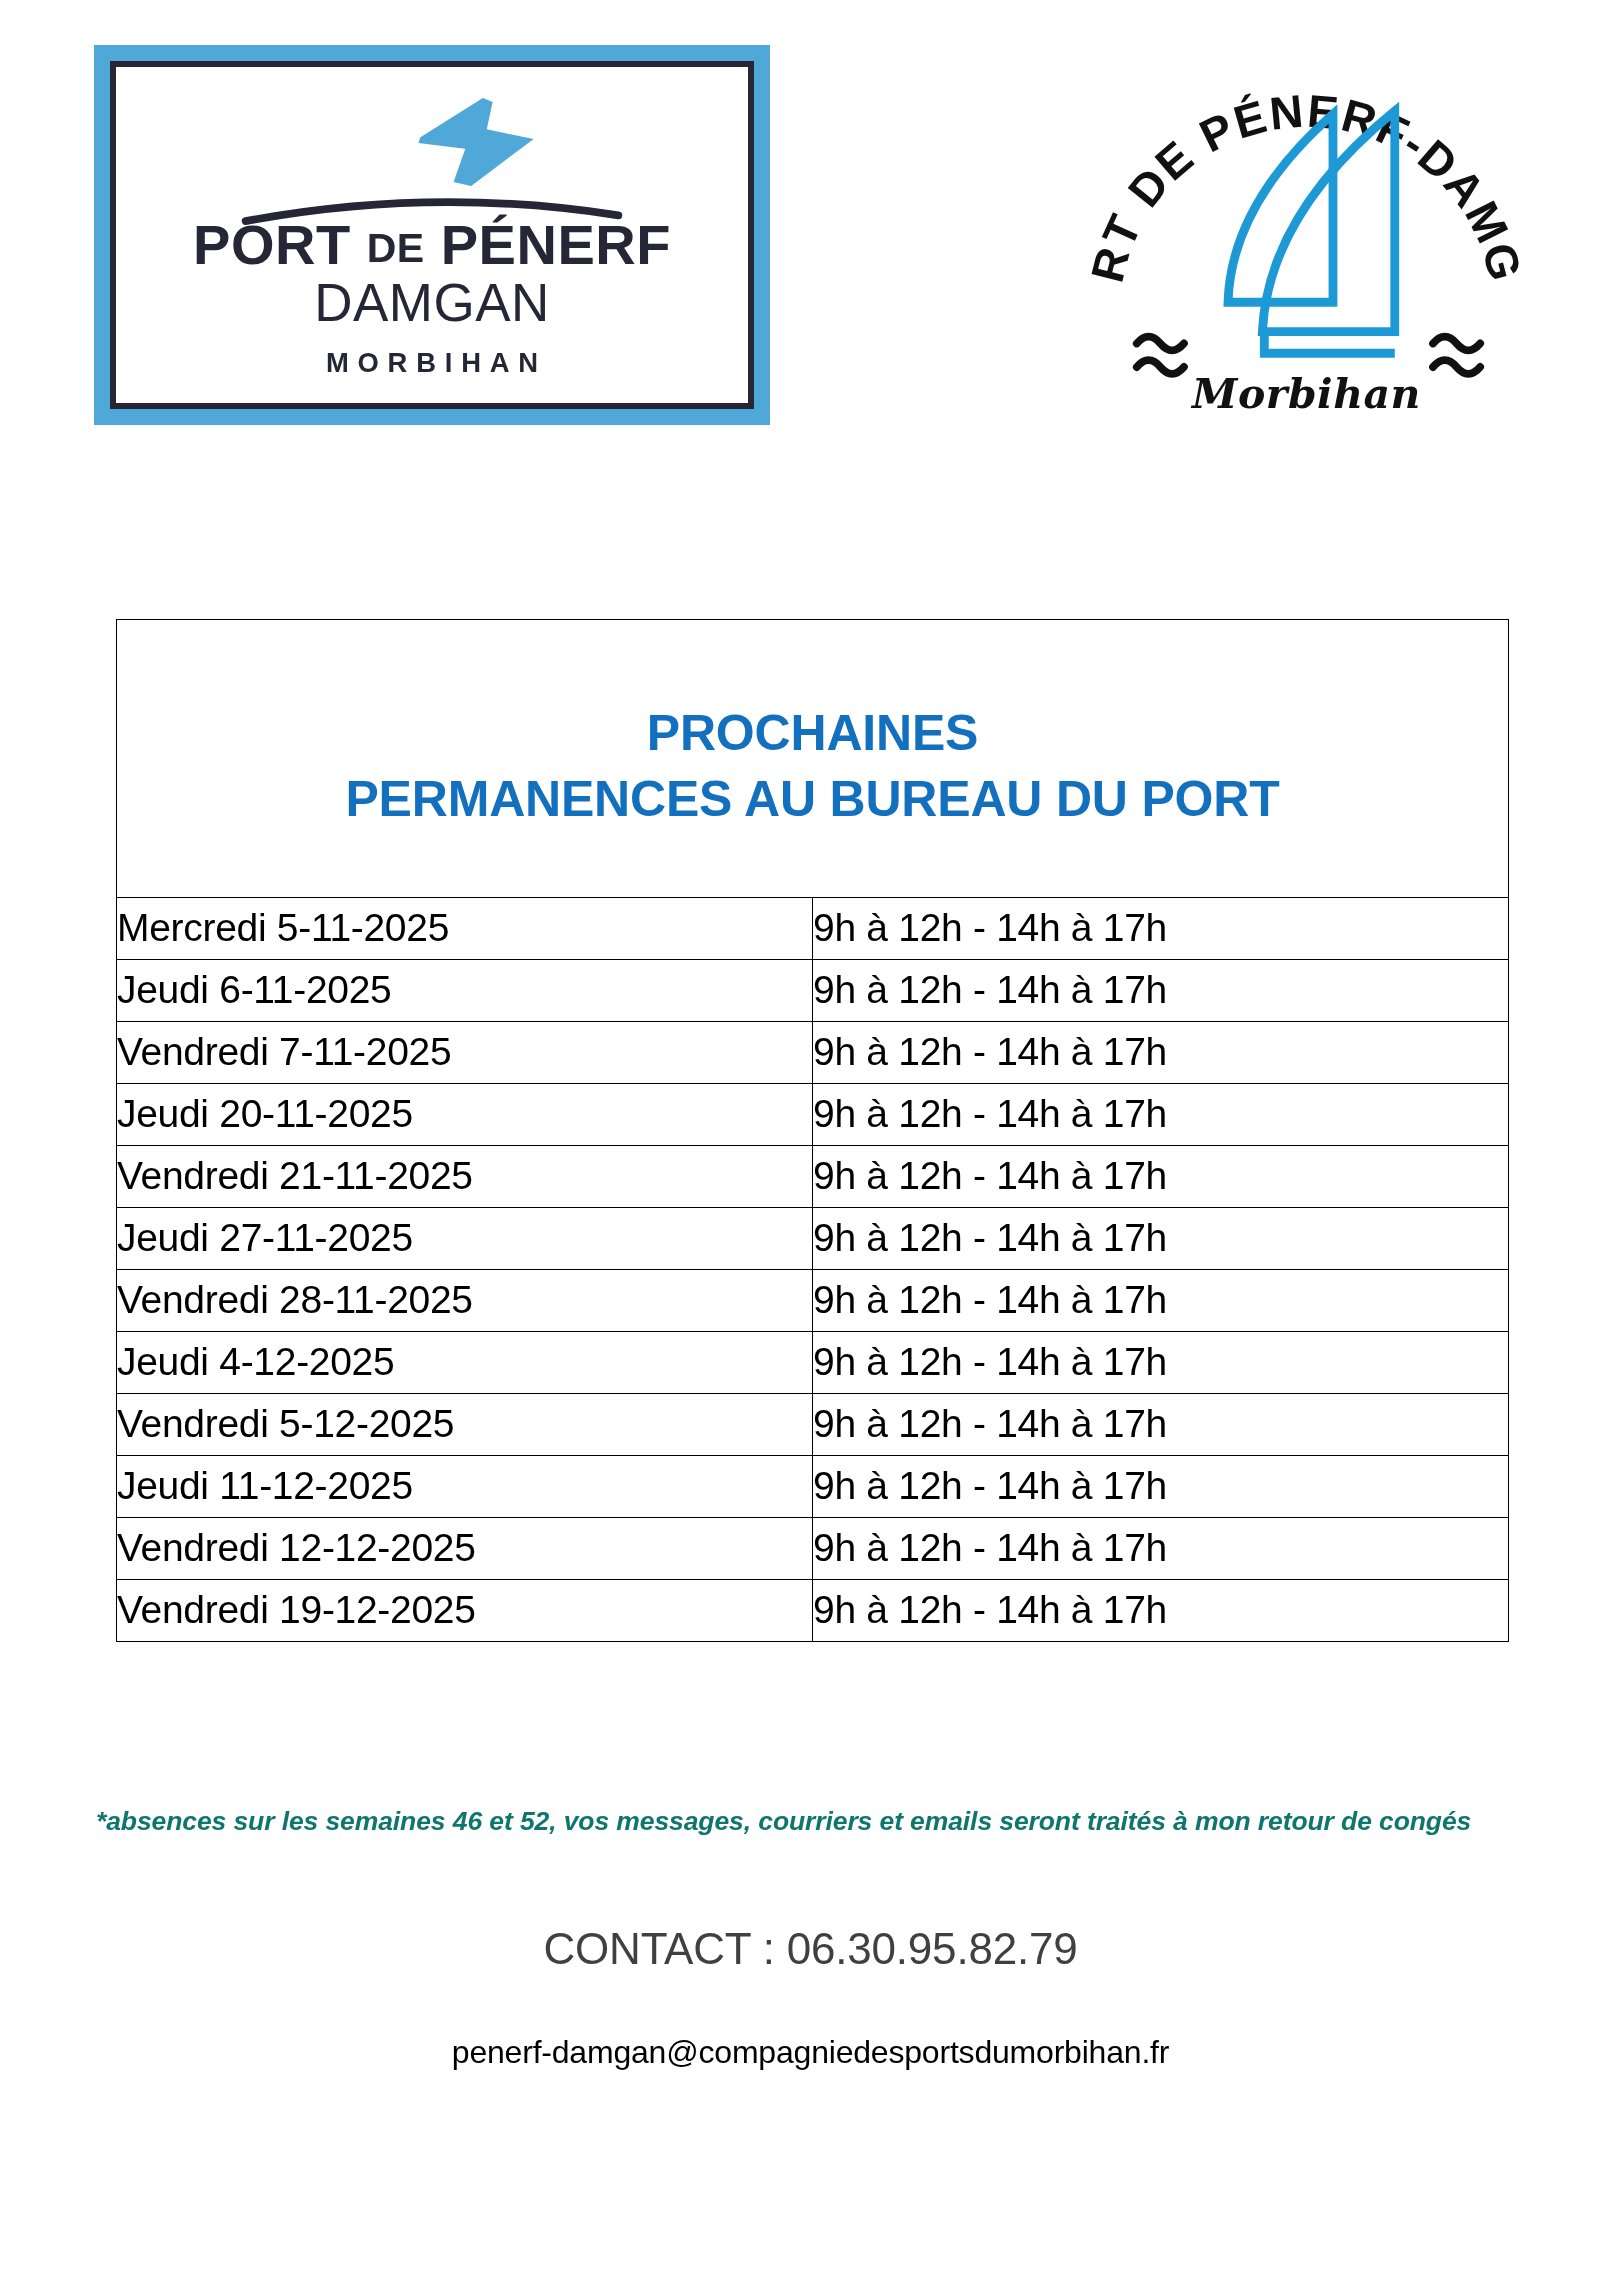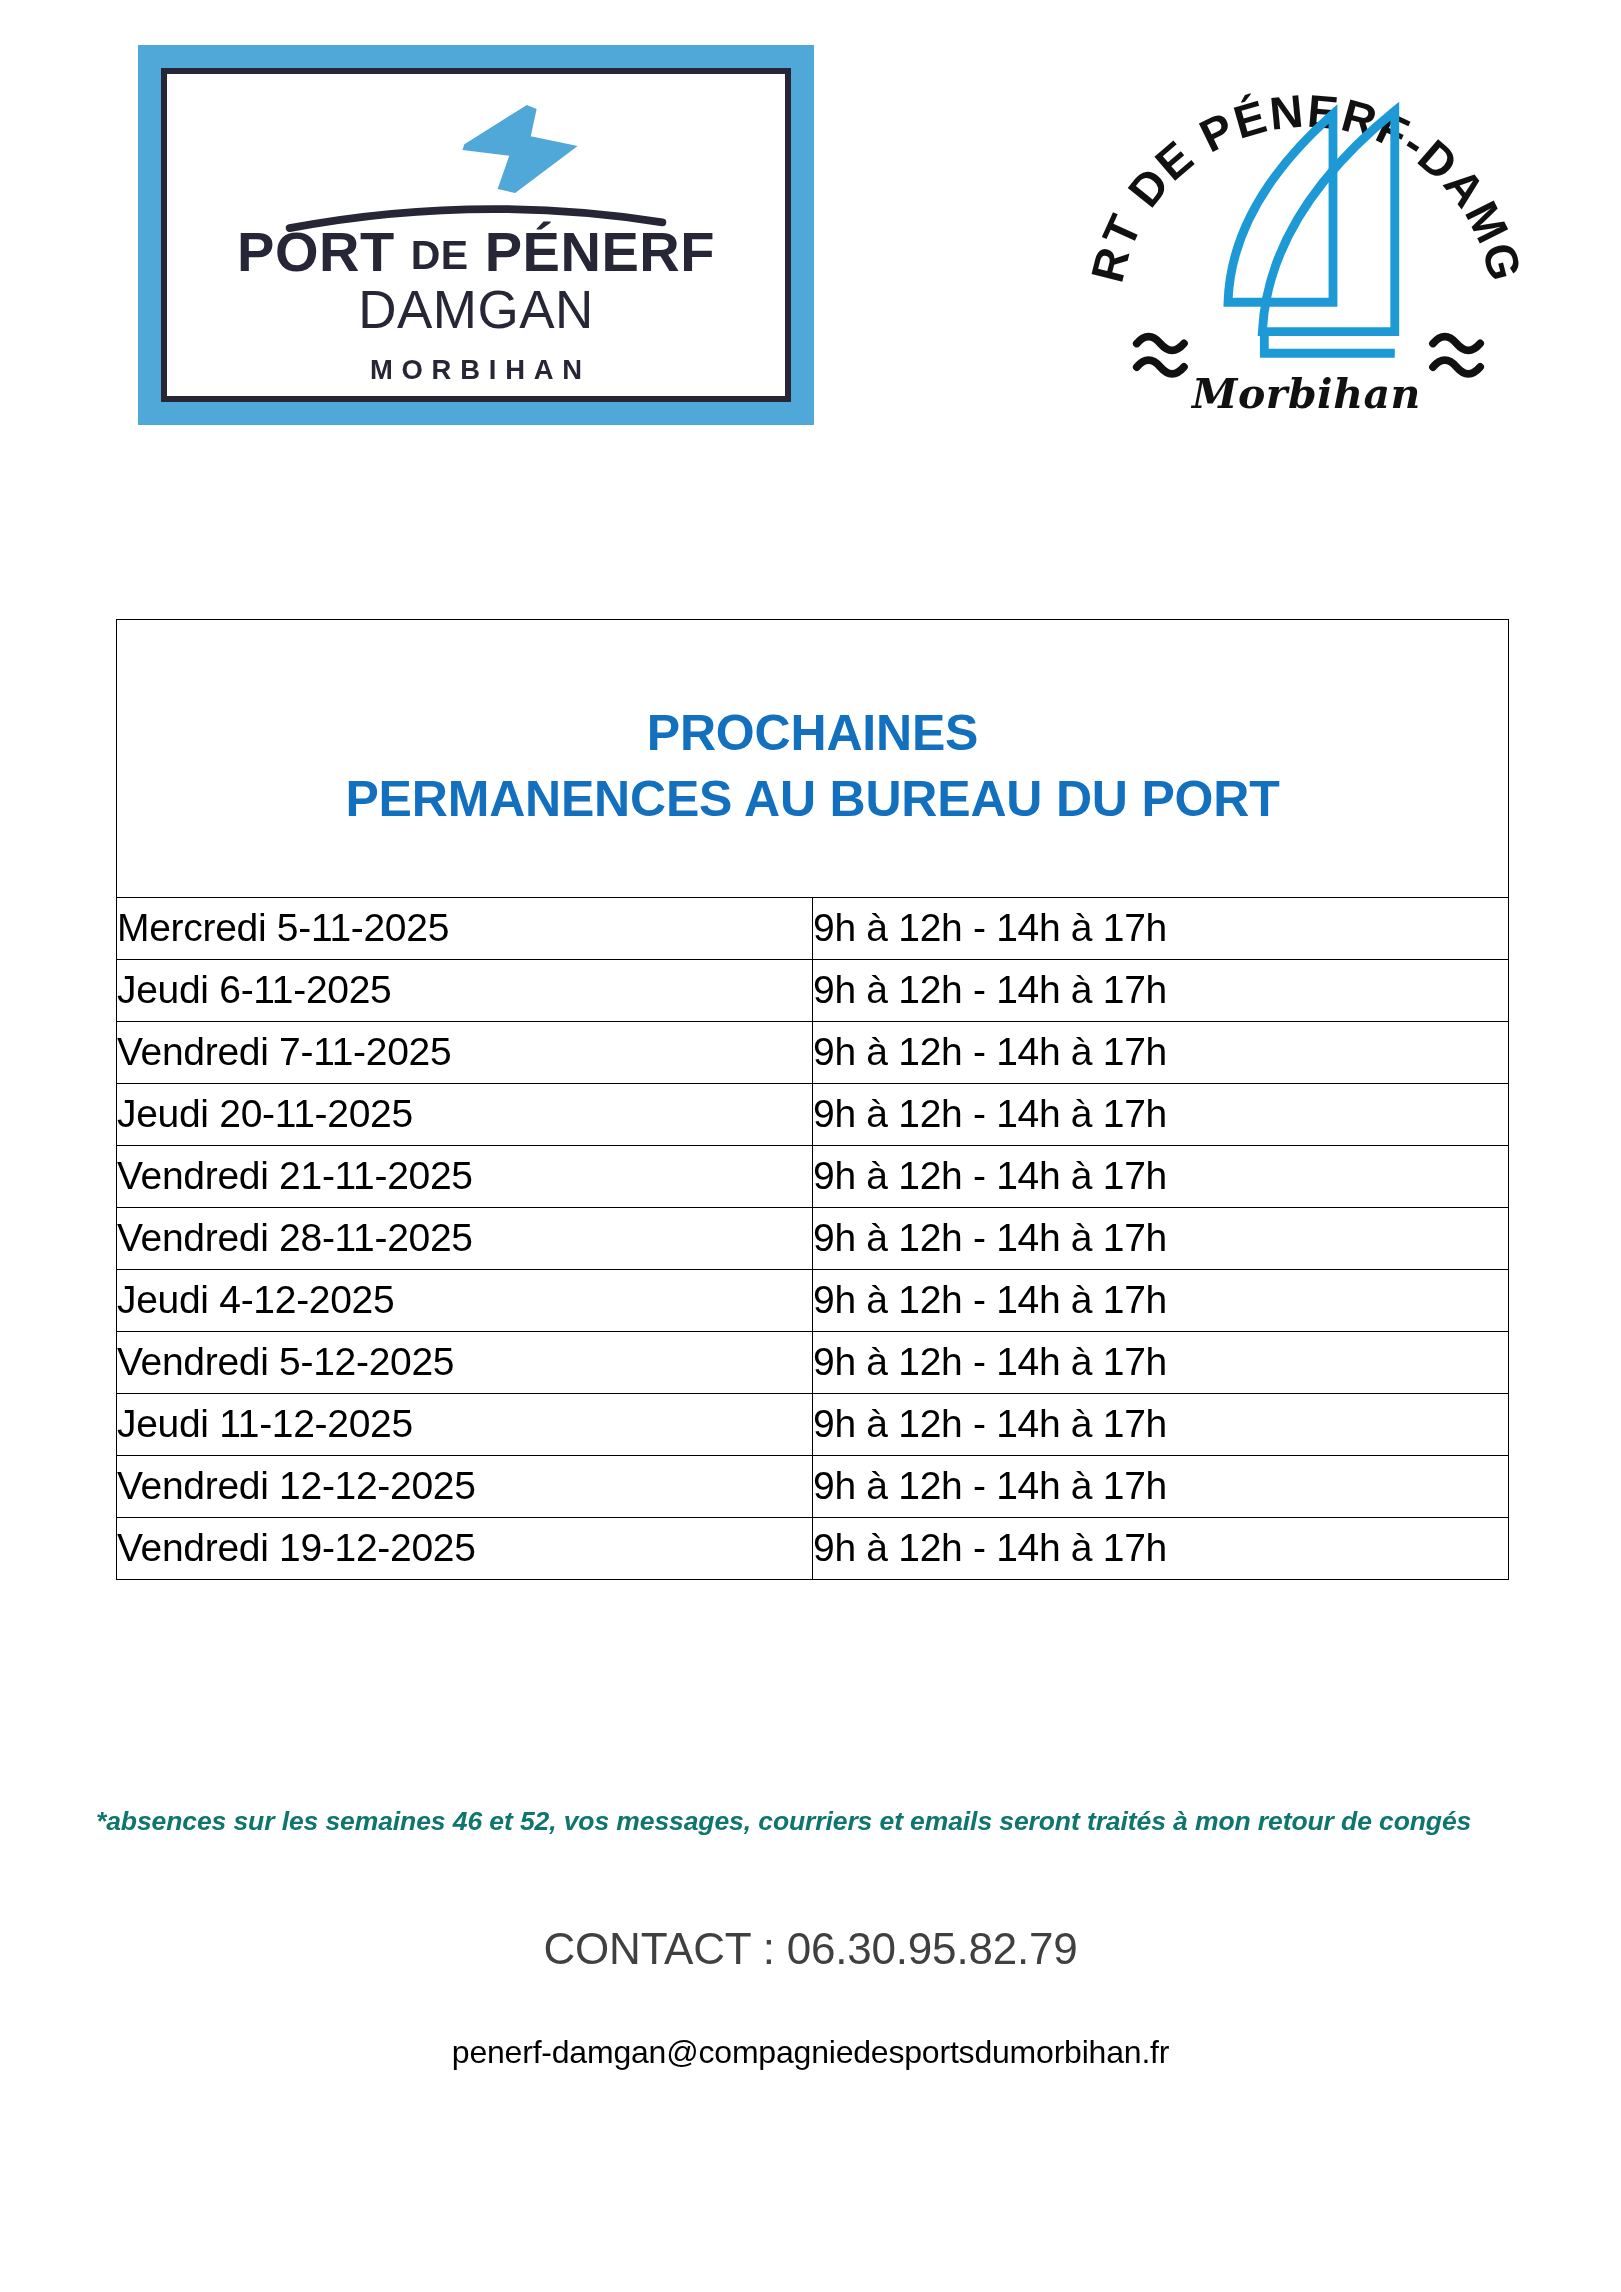--- a/index.html
+++ b/index.html
@@ -25,23 +25,22 @@
   }
 
   
   .logo-left {
     position: absolute;
     left: 94px;
     top: 45px;
     width: 676px;
     height: 380px;
     background: #4fa8d8;
-    padding: 23px;
+    padding: 16px;
     box-sizing: border-box;
-    margin-left: 44px;
   }
   .logo-left-inner {
     width: 100%;
     height: 100%;
     border: 6.9px solid #262636;
     background: #ffffff;
     box-sizing: border-box;
     position: relative;
   }
   .logo-left-flag {
@@ -277,20 +276,24 @@
     </tr>
     <tr>
       <td class="row-cell">Jeudi 20-11-2025</td>
       <td class="row-cell">9h à 12h - 14h à 17h</td>
     </tr>
     <tr>
       <td class="row-cell">Vendredi 21-11-2025</td>
       <td class="row-cell">9h à 12h - 14h à 17h</td>
     </tr>
     <tr>
+      <td class="row-cell">Jeudi 27-11-2025</td>
+      <td class="row-cell">9h à 12h - 14h à 17h</td>
+    </tr>
+    <tr>
       <td class="row-cell">Vendredi 28-11-2025</td>
       <td class="row-cell">9h à 12h - 14h à 17h</td>
     </tr>
     <tr>
       <td class="row-cell">Jeudi 4-12-2025</td>
       <td class="row-cell">9h à 12h - 14h à 17h</td>
     </tr>
     <tr>
       <td class="row-cell">Vendredi 5-12-2025</td>
       <td class="row-cell">9h à 12h - 14h à 17h</td>

